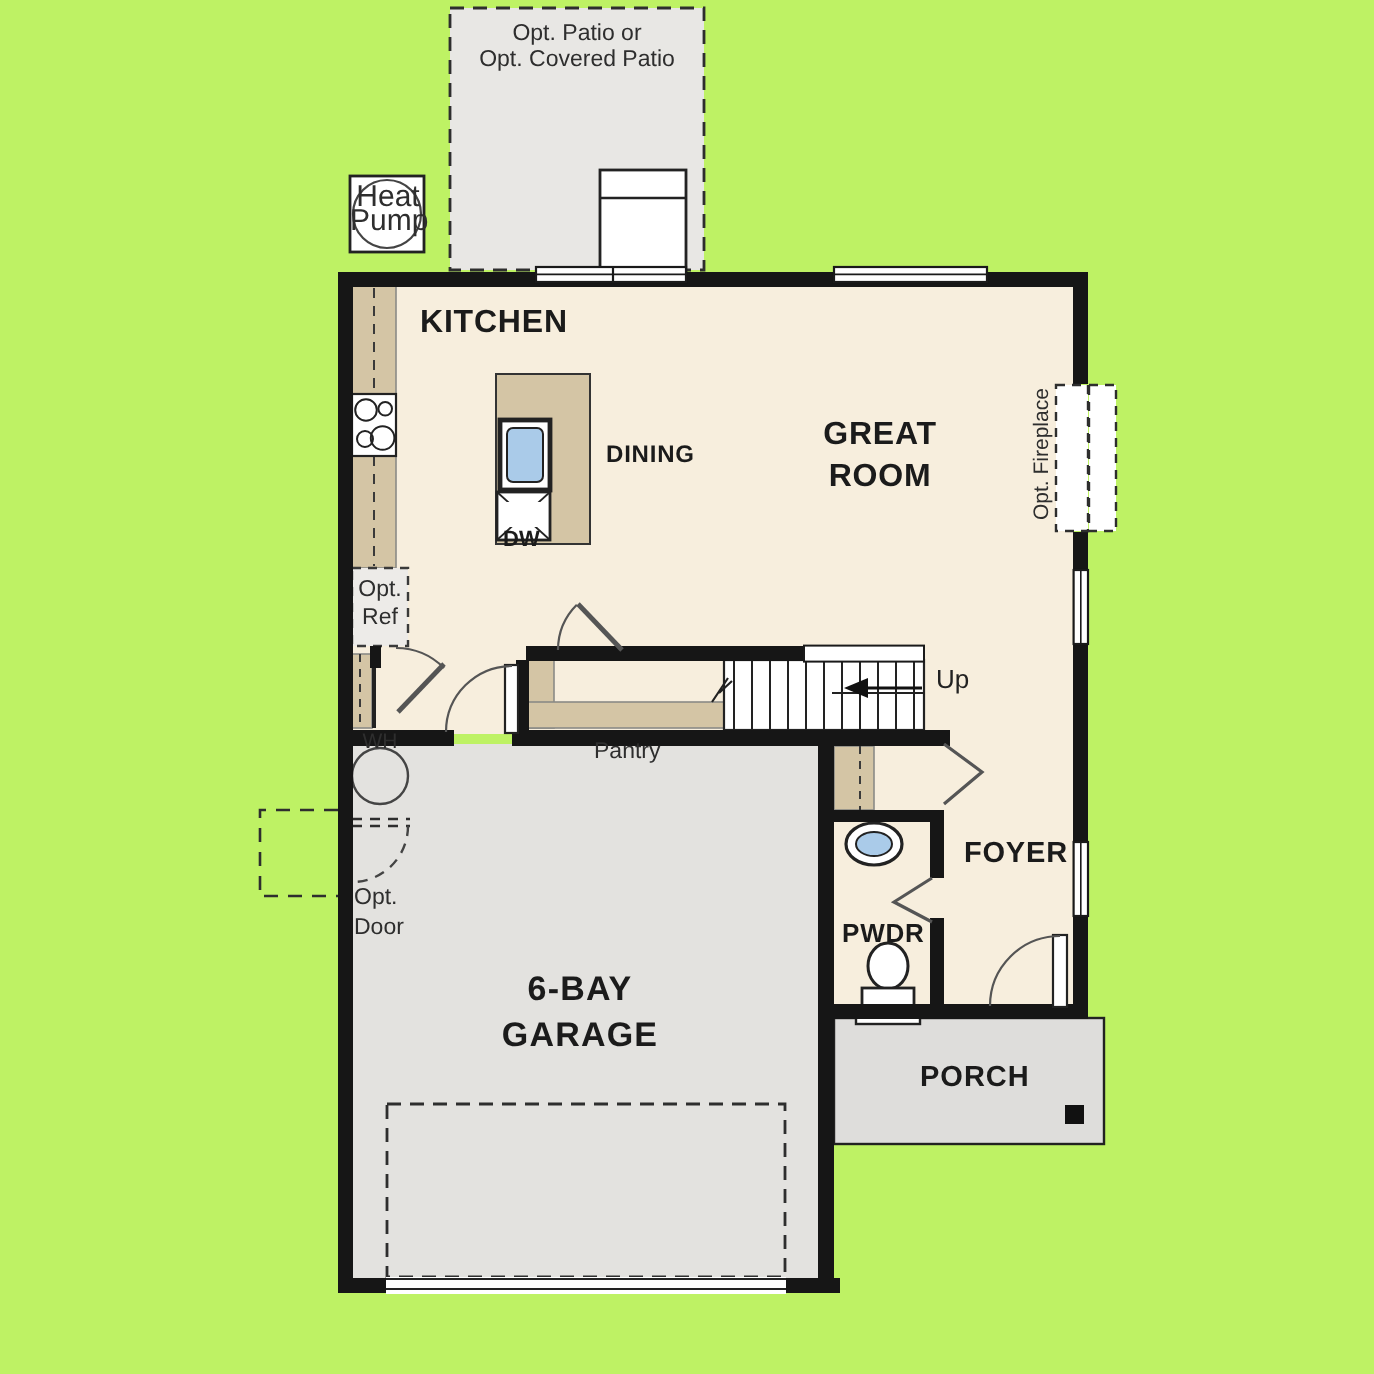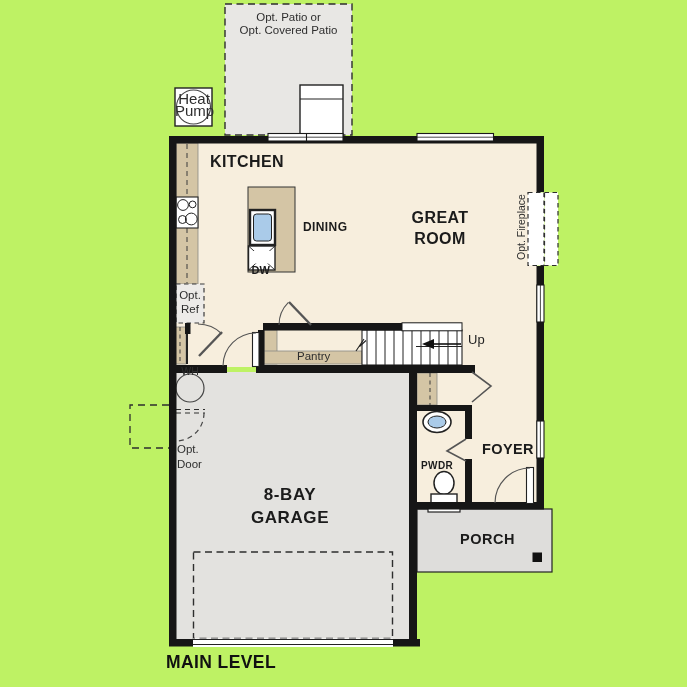--- a/index.html
+++ b/index.html
@@ -219,33 +219,32 @@
   <div class="lbl room ctr" style="left:398px;top:207px;width:84px;font-size:16px;line-height:21px;">GREAT
 ROOM</div>
 
   <div class="lbl ann ctr rot" style="left:475px;top:221px;width:92px;font-size:10.5px;">Opt. Fireplace</div>
 
   <div class="lbl" style="left:251.5px;top:251.5px;font-size:11px;font-weight:700;margin-top:12px;">DW</div>
 
   <div class="lbl ann ctr" style="left:175px;top:288px;width:30px;font-size:11.5px;line-height:14px;">Opt.
 Ref</div>
 
-  <div class="lbl ann" style="left:297px;top:350px;font-size:11.5px;">Pantry</div>
+  <div class="lbl ann" style="left:297px;top:370px;font-size:11.5px;">Pantry</div>
 
   <div class="lbl" style="left:468px;top:333px;font-size:13px;color:#222;">Up</div>
 
   <div class="lbl ann ctr" style="left:176px;top:365px;width:28px;font-size:10.5px;">WH</div>
 
-  <div class="lbl room" style="left:482px;top:419px;font-size:14.5px;margin-top:22px;">FOYER</div>
+  <div class="lbl room" style="left:482px;top:419px;font-size:14.5px;">FOYER</div>
 
   <div class="lbl ann" style="left:177px;top:442px;font-size:11.5px;line-height:14.5px;">Opt.
 Door</div>
 
-  <div class="lbl room" style="left:421px;top:460px;font-size:10px;">PWDR</div>
-
-  <div class="lbl room ctr" style="left:245px;top:483px;width:90px;font-size:17px;line-height:23px;letter-spacing:.6px;">8-BAY
+  <div class="lbl room" style="left:421px;top:460px;font-size:13px;">PWDR</div>
+
+  <div class="lbl room ctr" style="left:245px;top:483px;width:90px;font-size:17px;line-height:23px;letter-spacing:.6px;">6-BAY
 GARAGE</div>
 
   <div class="lbl room" style="left:460px;top:531px;font-size:14.5px;letter-spacing:.5px;text-align:right;">PORCH</div>
 
-  <div class="lbl room" style="left:166px;top:652px;font-size:17.5px;letter-spacing:.4px;color:#111;">MAIN LEVEL</div>
 
 </div>
 
 </body></html>

